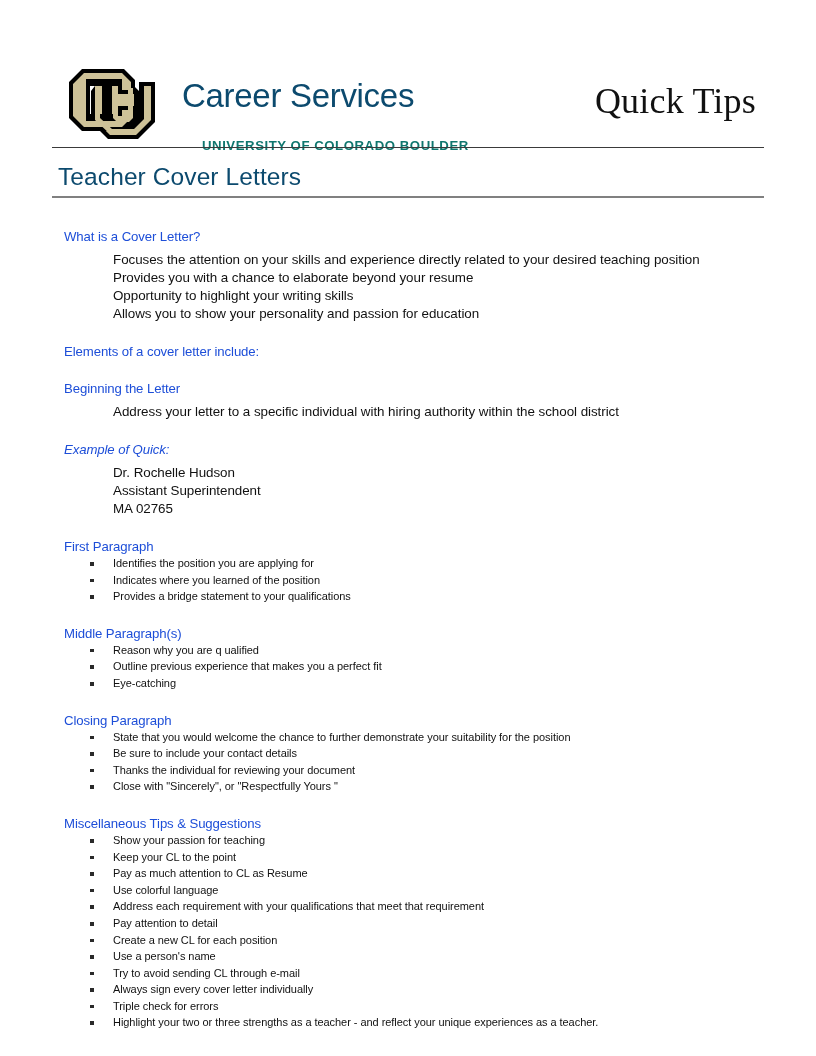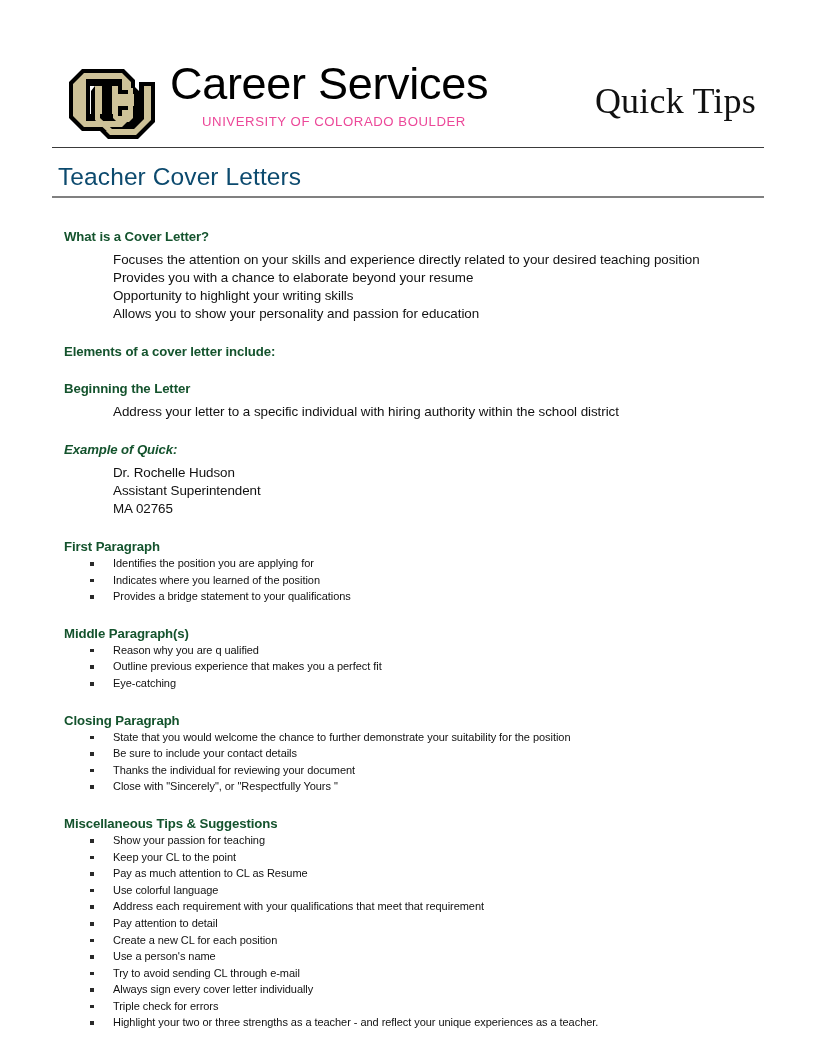--- a/index.html
+++ b/index.html
@@ -49,36 +49,36 @@
 
   .brand-text {
     position: absolute;
     left: 112px;
     top: 0px;
     width: 310px;
   }
 
   .brand-title {
     font-family: "Liberation Sans", sans-serif;
-    font-size: 45px;
+    font-size: 33px;
     font-weight: 400;
     letter-spacing: -0.3px;
     line-height: 44px;
-    color: #000000;
-    white-space: nowrap;
-    margin: 4px;
+    color: #0c4a6e;
+    white-space: nowrap;
+    margin: 16px;
     padding: 0 0 0 2px;
   }
 
   .brand-sub {
     font-family: "Liberation Sans", sans-serif;
     font-size: 13.2px;
-    font-weight: normal;
+    font-weight: bold;
     letter-spacing: 0.55px;
-    color: #ec4899;
+    color: #0f766e;
     white-space: nowrap;
     margin: 0;
     padding: 4px 0 0 38px;
   }
 
   .quick-tips {
     position: absolute;
     right: 8px;
     top: 22px;
     font-family: "Liberation Serif", serif;
@@ -123,22 +123,22 @@
   .content {
     position: absolute;
     left: 0;
     top: 228px;
     width: 816px;
   }
 
   .sec-head {
     font-family: "Liberation Sans", sans-serif;
     font-size: 13.2px;
-    font-weight: bold;
-    color: #14532d;
+    font-weight: normal;
+    color: #1d4ed8;
     margin: 0;
     padding: 0 0 0 64px;
     letter-spacing: -0.1px;
     line-height: 17px;
     white-space: nowrap;
   }
 
   .sec-head.italic {
     font-style: italic;
   }

